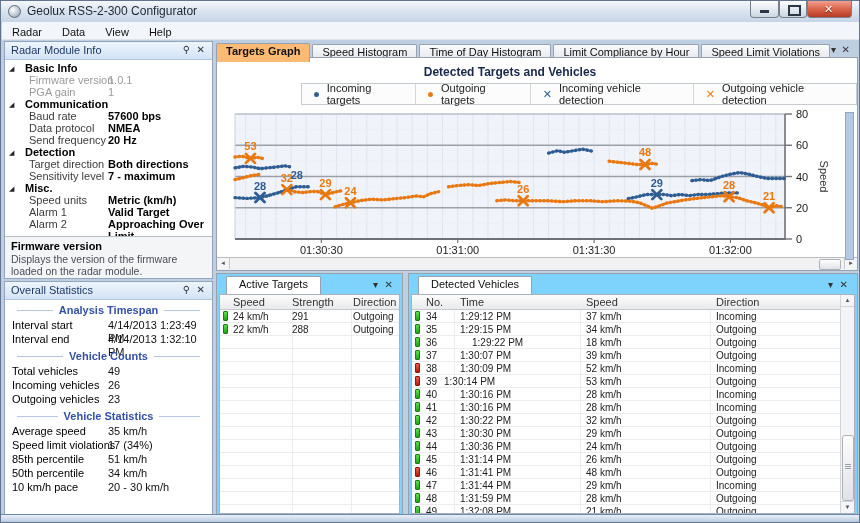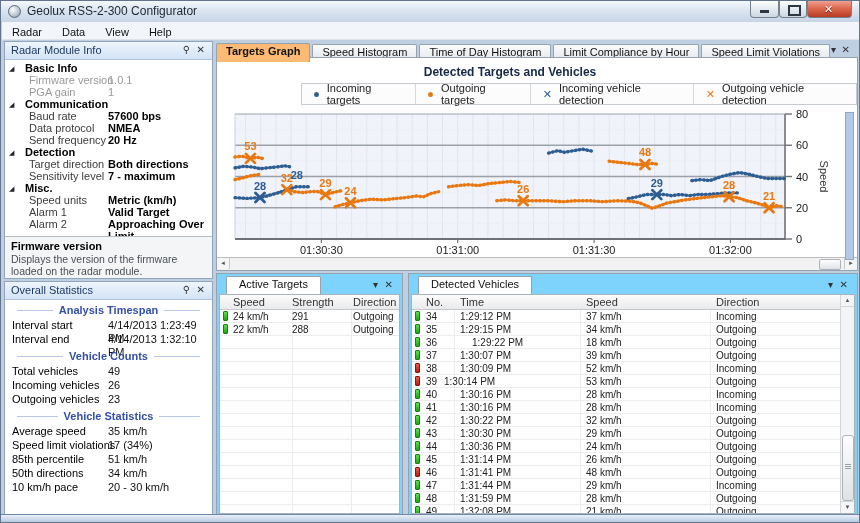--- a/index.html
+++ b/index.html
@@ -214,21 +214,21 @@
         </div>
         <div class="srow" style="top: 157px;">
           <span class="sl">Speed limit violations</span>
           <span class="sv">17 (34%)</span>
         </div>
         <div class="srow" style="top: 171px;">
           <span class="sl">85th percentile</span>
           <span class="sv">51 km/h</span>
         </div>
         <div class="srow" style="top: 185px;">
-          <span class="sl">50th directions</span>
+          <span class="sl">50th percentile</span>
           <span class="sv">34 km/h</span>
         </div>
         <div class="srow" style="top: 199px;">
           <span class="sl">10 km/h pace</span>
           <span class="sv">20 - 30 km/h</span>
         </div>
       </div>
   </div>
 
   <div id="tabstrip">

